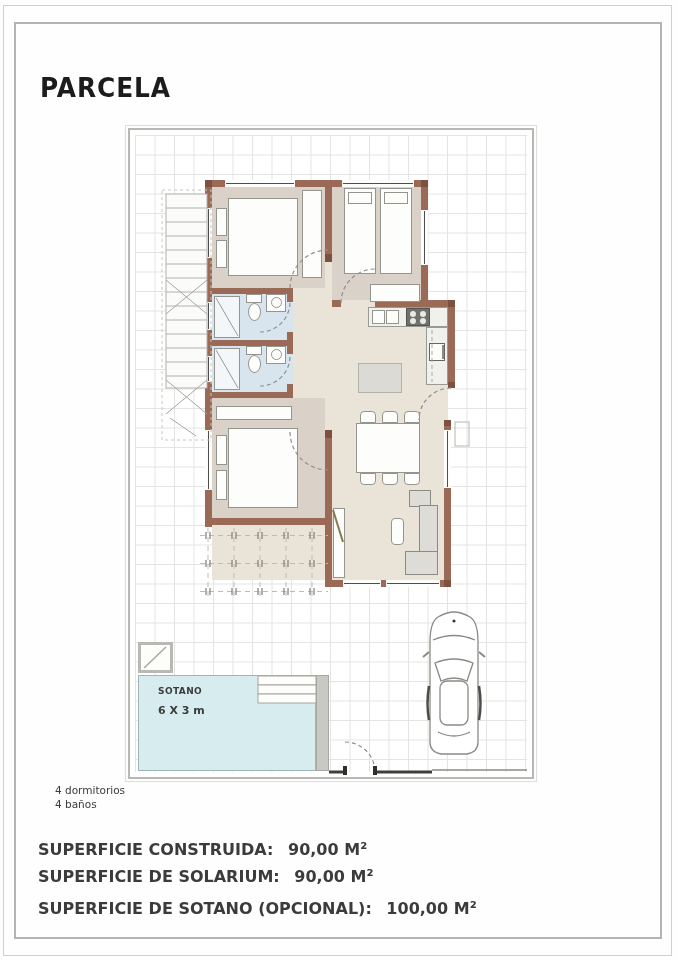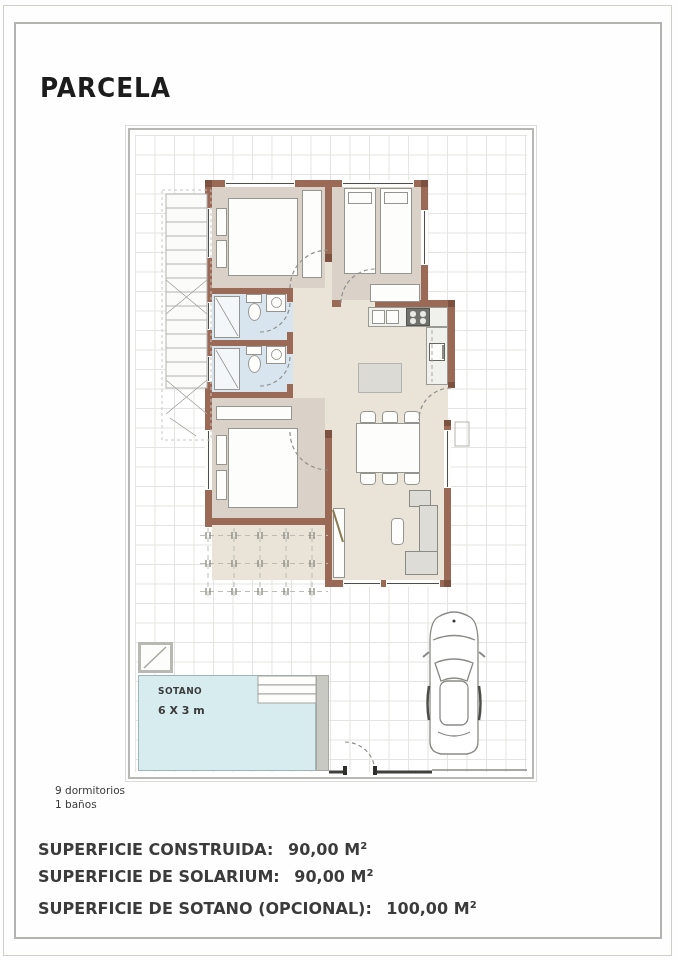--- a/index.html
+++ b/index.html
@@ -219,22 +219,22 @@
         <path d="M199 642H213 M245 642H302" stroke="#3f3f3c" stroke-width="3" fill="none"></path>
         <path d="M302 640H397" stroke="#8a8a86" stroke-width="1.5" fill="none"></path>
         <rect x="213" y="636" width="4" height="9" fill="#2e2e2b"></rect>
         <rect x="243" y="636" width="4" height="9" fill="#2e2e2b"></rect>
       </g>
 
       <path d="M302 200V252" stroke="#aaaaa4" stroke-width="1" stroke-dasharray="4 3" fill="none"></path>
     </svg>
   </div>
 
-  <div class="notes" style="top:784px;">9 dormitorios</div>
-  <div class="notes" style="top:798px;">1 baños</div>
+  <div class="notes" style="top:784px;">4 dormitorios</div>
+  <div class="notes" style="top:798px;">4 baños</div>
 
   <div class="surface-row" style="top:840px;">
     <span>SUPERFICIE CONSTRUIDA:</span>
     <span>90,00 M²</span>
   </div>
   <div class="surface-row" style="top:867px;">
     <span>SUPERFICIE DE SOLARIUM:</span>
     <span>90,00 M²</span>
   </div>
   <div class="surface-row" style="top:899px;">

